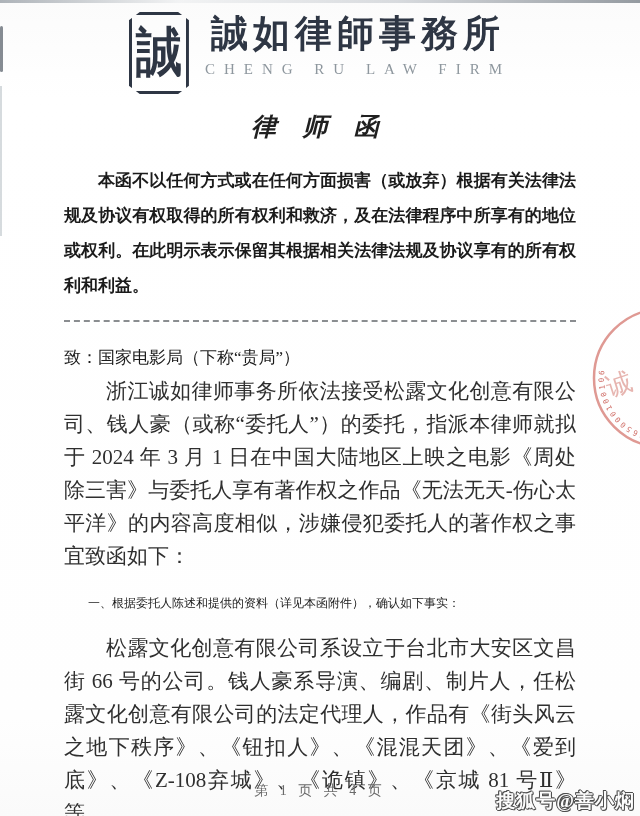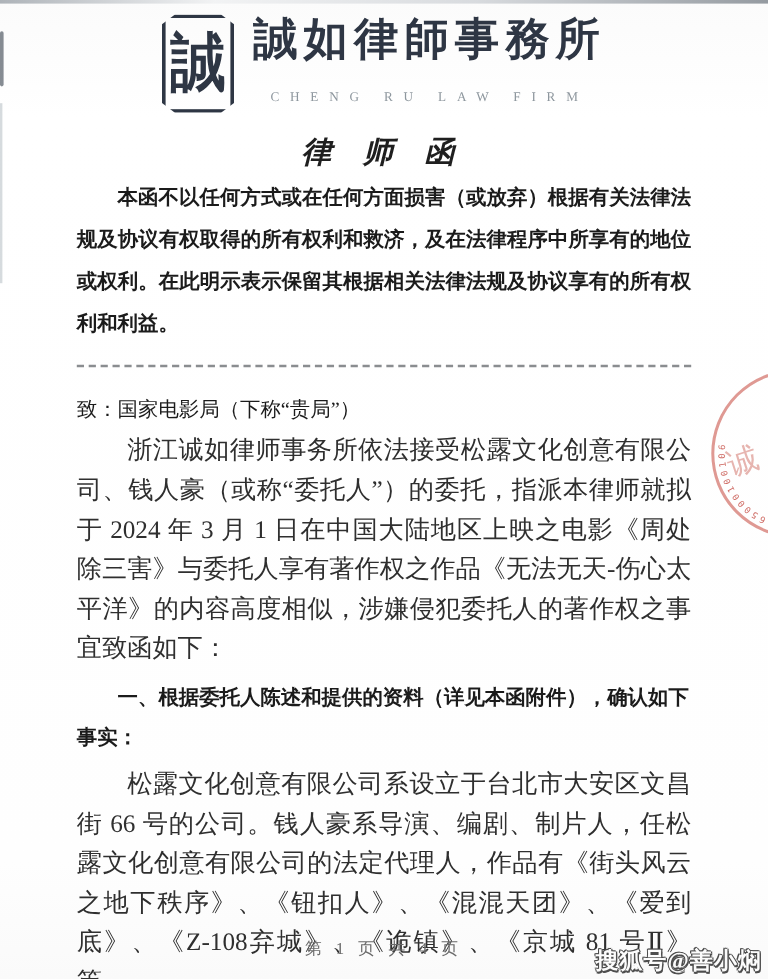--- a/index.html
+++ b/index.html
@@ -25,39 +25,39 @@
   .logo{
     width:60px;height:82px;flex:0 0 auto;margin-top:2px;
     border:3px solid #2e3644;
     clip-path:polygon(18% 0,82% 0,100% 10%,100% 90%,82% 100%,18% 100%,0 90%,0 10%);
     display:flex;align-items:center;justify-content:center;
     box-sizing:border-box;
   }
   .logo-char{font-size:46px;font-weight:700;color:#2e3644;line-height:1;transform:scaleY(1.15);}
   .firm{display:flex;flex-direction:column;align-items:center;}
   .firm-cn{font-size:37px;font-weight:600;color:#2e3644;letter-spacing:5px;line-height:1.3;white-space:nowrap;}
-  .firm-en{font-size:11px;color:#8e979e;letter-spacing:9px;margin-top:17px;white-space:nowrap;}
+  .firm-en{font-size:15px;color:#8e979e;letter-spacing:9px;margin-top:3px;white-space:nowrap;}
   
   .content{padding:0 64px;}
   .title{
     text-align:center;font-size:25px;font-weight:700;color:#1f1f1f;
     letter-spacing:10px;margin-top:16px;font-style:italic;
   }
   .notice{
-    margin-top:4px;font-weight:700;font-size:17px;line-height:35px;
+    margin-top:20px;font-weight:700;font-size:17px;line-height:35px;
     text-align:justify;text-indent:2em;color:#1b1b1b;
   }
   .dashes{border:none;border-top:2px dashed #8a8d90;margin:12px 0 0 0;}
   .addressee{margin-top:24px;font-weight:400;font-size:17px;color:#1b1b1b;}
   p.body-para{
     margin:6px 0 0 0;font-size:21px;line-height:33px;
     text-align:justify;text-indent:2em;color:#2f2f2f;
   }
   p.section-heading{
-    margin:8px 0 0 0;font-size:17px;line-height:33px;font-weight:700;
+    margin:8px 0 0 0;font-size:12px;line-height:45px;font-weight:400;
     text-indent:2em;color:#1b1b1b;
   }
   
   .footer{
     position:absolute;bottom:16px;left:0;width:100%;text-align:center;
     font-size:14px;color:#6a6a6a;letter-spacing:4px;
   }
   
   .stamp{position:absolute;left:583px;top:293px;width:160px;height:170px;}
   

